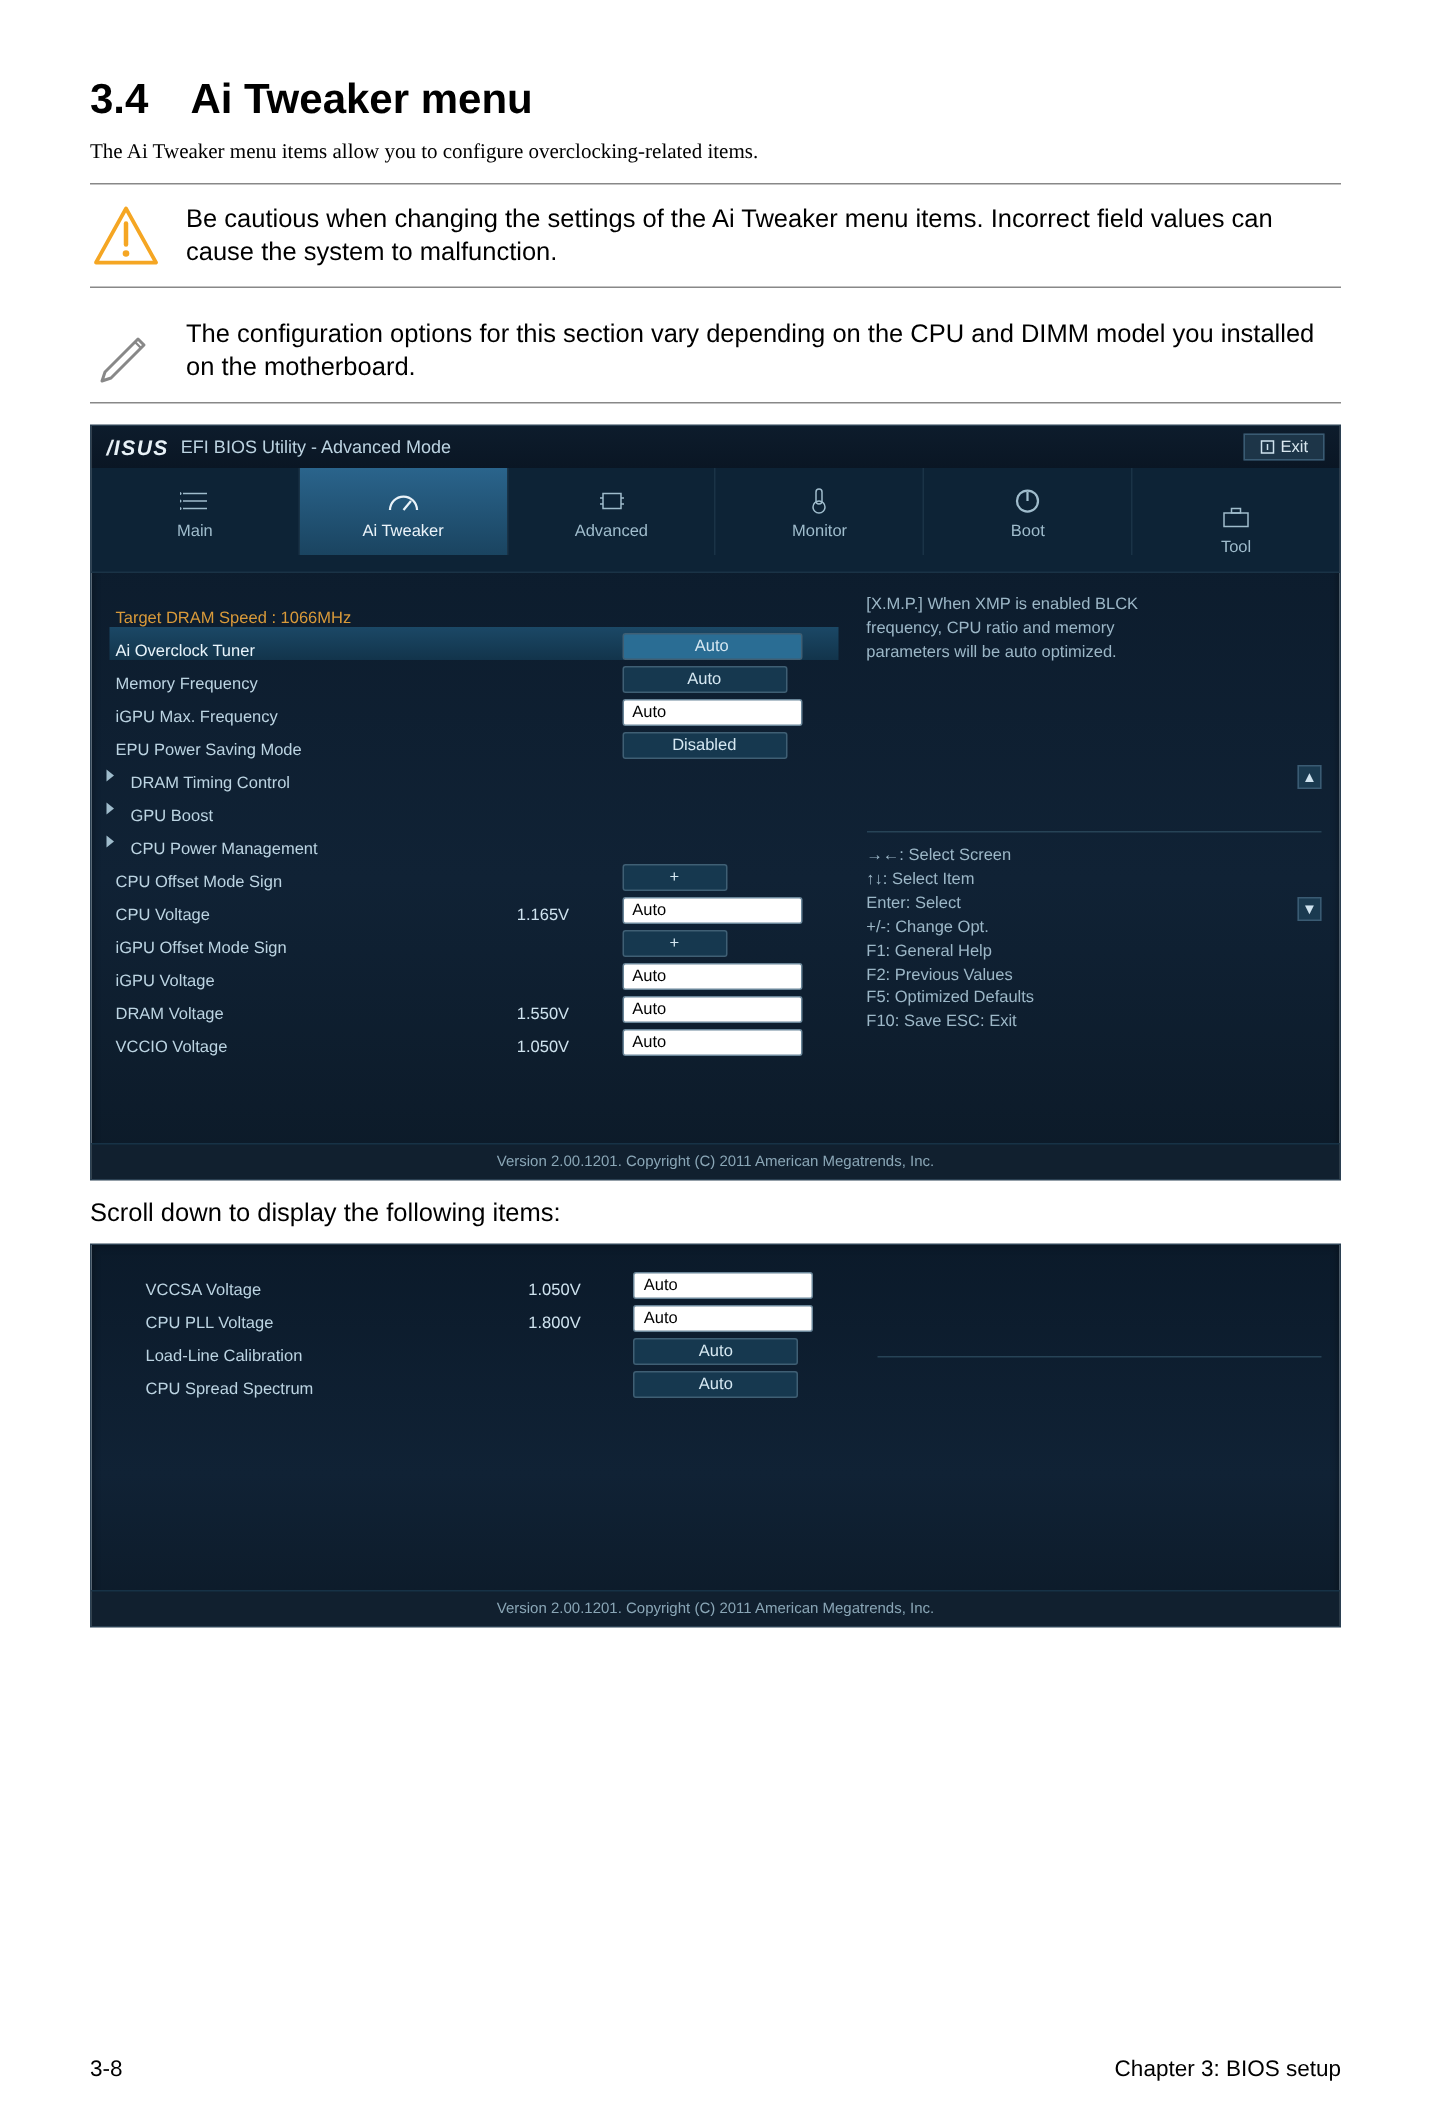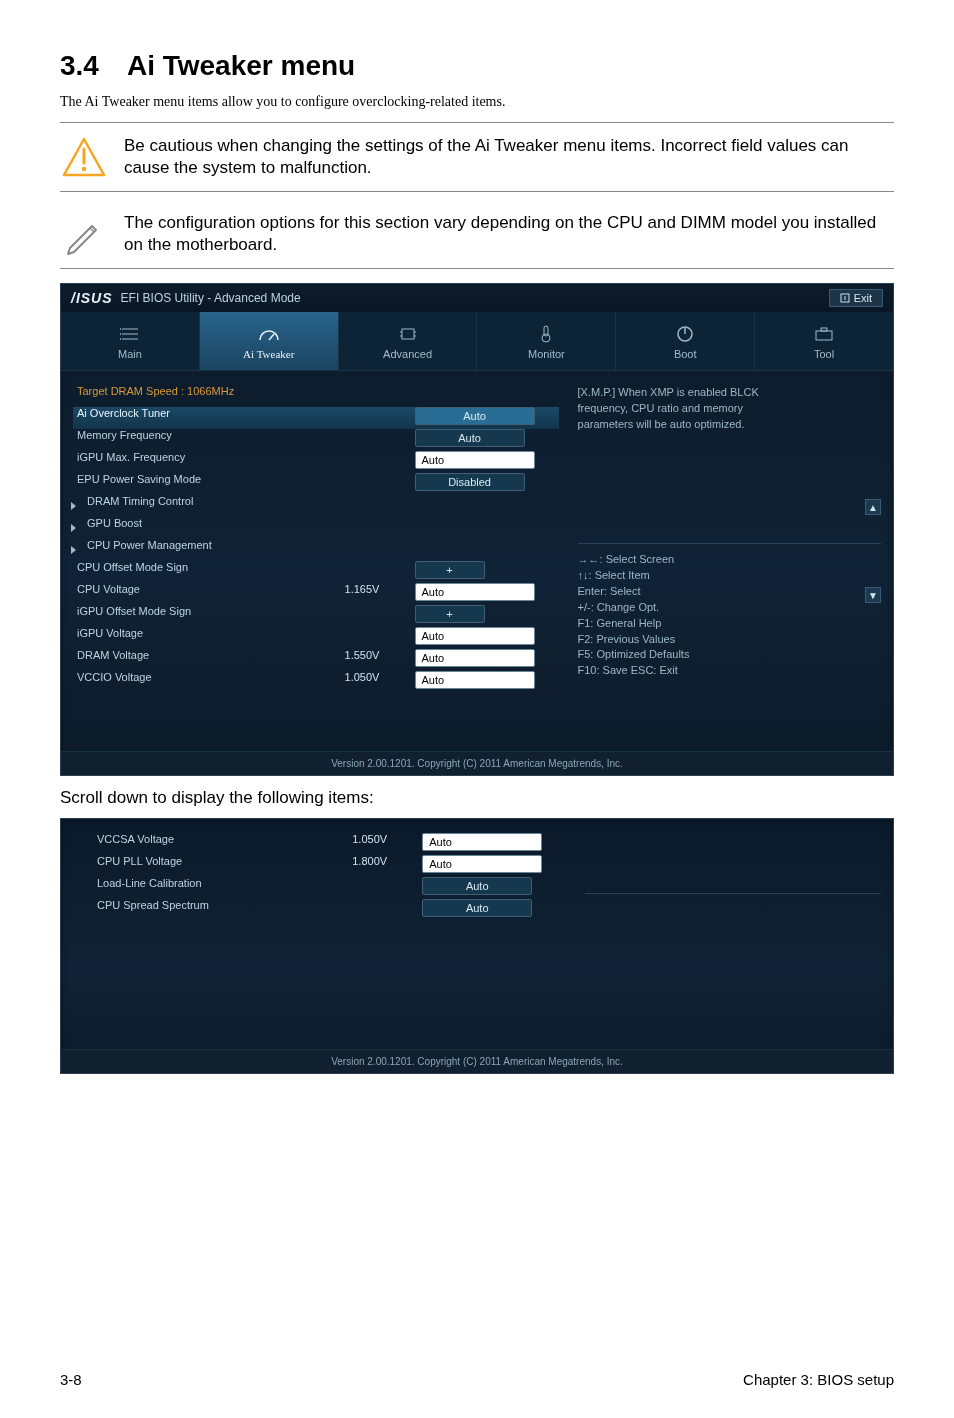--- a/index.html
+++ b/index.html
@@ -98,27 +98,26 @@
     display: flex;
     flex-direction: column;
     align-items: center;
     justify-content: center;
     height: 58px;
     border-right: 1px solid #1a3346;
     color: #9fbccc;
     position: relative;
     text-align: right;
   }
-  .tab:last-child { border-right: none; }
+  .tab:last-child { border-right: none; margin-top: 11px; }
   .tab .tab-icon { height: 22px; display:flex; align-items:center; justify-content:center; margin-bottom:3px; }
   .tab .tab-label { font-size: 11px; }
   .tab.active {
     background: linear-gradient(#2a648c, #1a4460);
     color: #eaf3f9;
-    font-family: Liberation Serif, serif;
   }
   .bios-body {
     display: flex;
     padding: 14px 12px 12px 12px;
     min-height: 380px;
   }
   .bios-left {
     flex: 1.6;
     padding-right: 8px;
   }
@@ -131,21 +130,21 @@
     color: #9cb7c7;
     font-size: 11px;
     line-height: 1.45;
   }
   .help-panel .sep {
     border-top: 1px solid #274356;
     margin: 110px 0 8px 0;
   }
   .row {
     display: flex;
-    align-items: flex-start;
+    align-items: flex-end;
     height: 22px;
     padding: 0 4px;
   }
   .row .label {
     flex: 1.2;
     color: #bcd4e2;
     font-size: 11px;
     white-space: nowrap;
   }
   .row .label.orange { color: #d99a3a; }

